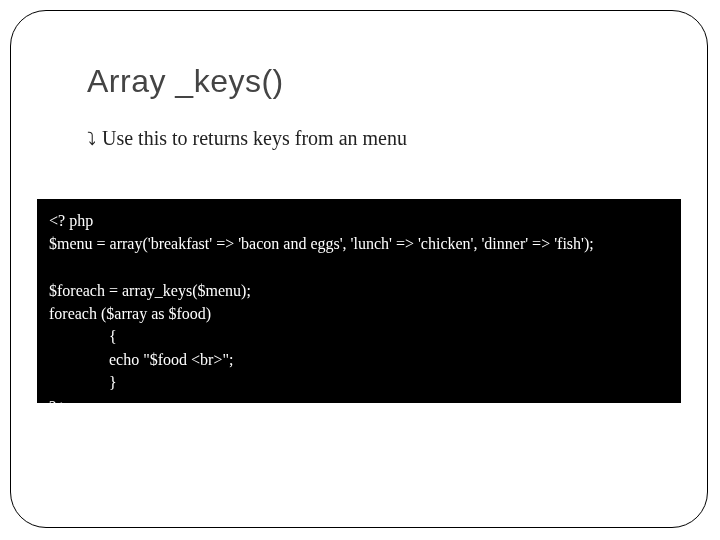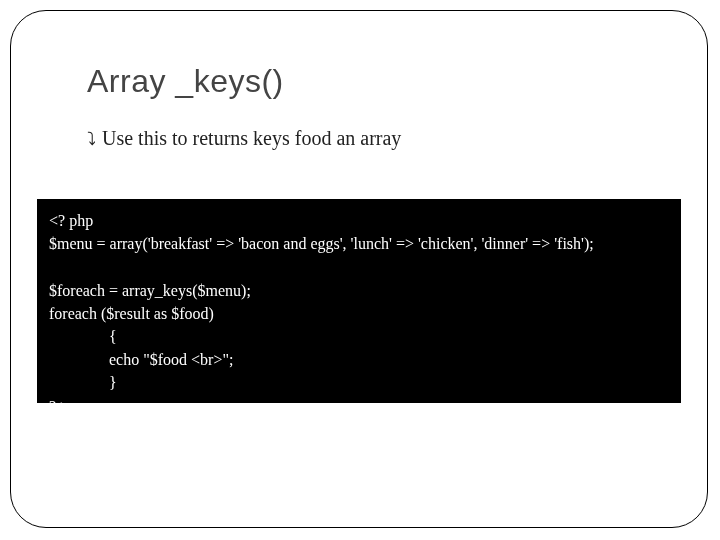--- a/index.html
+++ b/index.html
@@ -68,26 +68,26 @@
 </style>
 </head>
 <body>
 
 <div class="slide-frame">
 
   <div class="title">Array _keys()</div>
 
   <div class="sub-row">
     <span class="bullet-icon">⤵</span>
-    <span>Use this to returns keys food an array</span>
+    <span>Use this to returns keys from an menu</span>
   </div>
 
   <div class="code-block"><span>&lt;? php</span>
 <span>$menu = array('breakfast' =&gt; 'bacon and eggs', 'lunch' =&gt; 'chicken', 'dinner' =&gt; 'fish');</span>
 <span></span>
 <span>$foreach = array_keys($menu);</span>
-<span>foreach ($result as $food)</span>
+<span>foreach ($array as $food)</span>
 <span>               {</span>
 <span>               echo "$food &lt;br&gt;";</span>
 <span>               }</span>
 <span>? &gt;</span></div>
 
 </div>
 
 </body></html>

